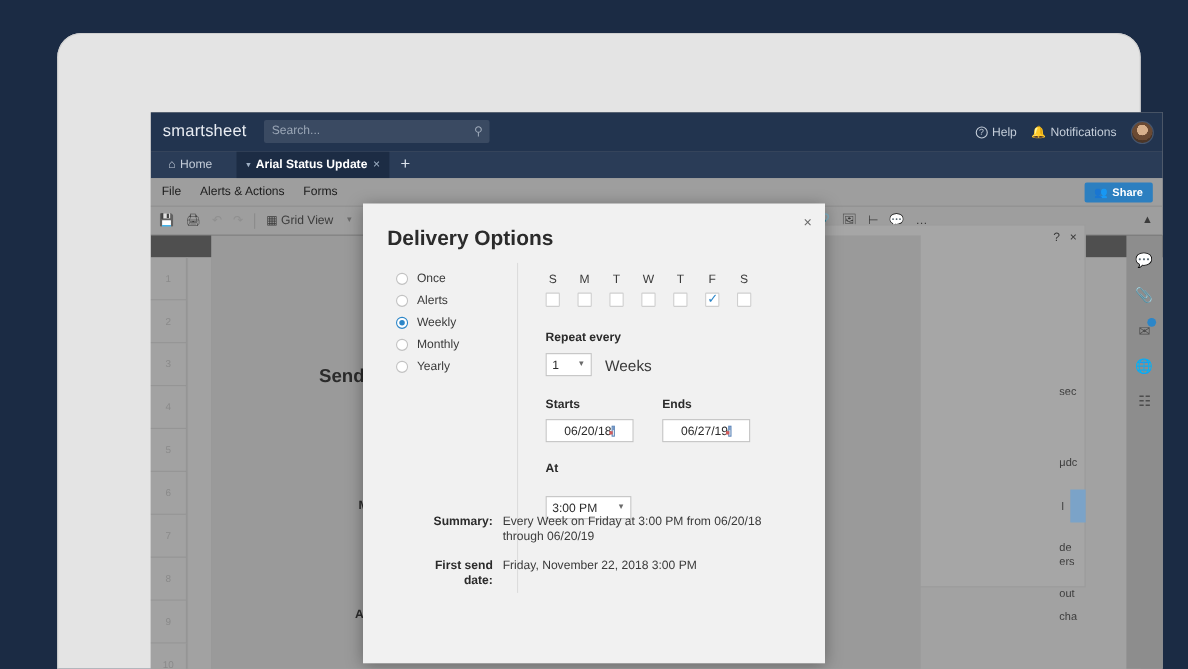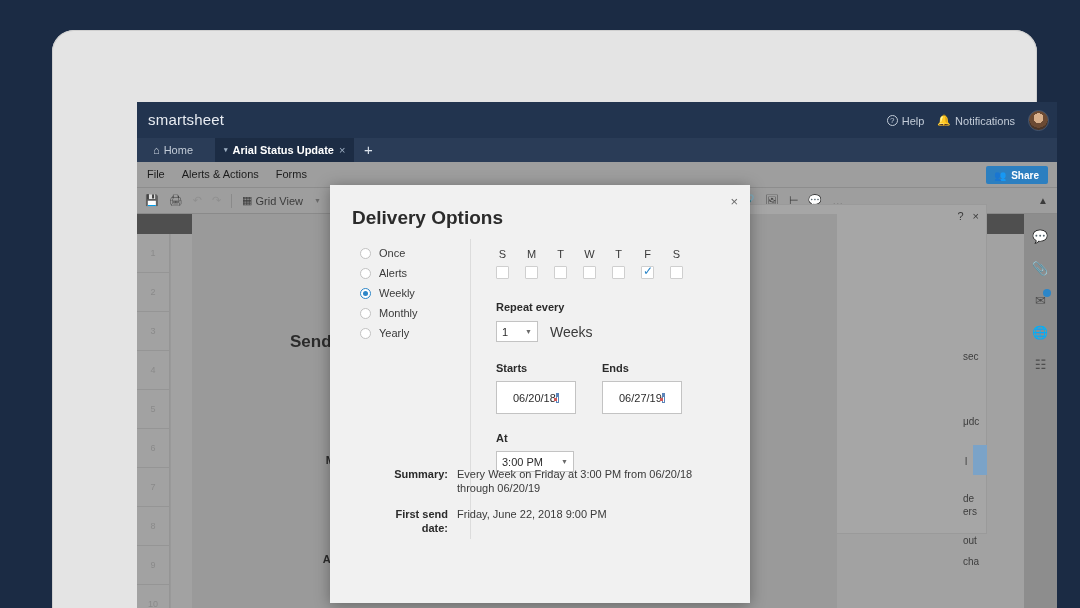--- a/index.html
+++ b/index.html
@@ -192,21 +192,21 @@
     font-size: 12px; color: #2c86c8;
   }
   .sel-box {
     display: inline-flex; align-items: center; justify-content: space-between;
     border: 1px solid #c3c3c3; background: #fff; height: 21px; padding: 0 5px;
     font-size: 11px; color: #2b2b2b;
   }
   .caret { font-size: 7px; color: #6a6a6a; margin-left: 8px; }
   .datefield {
     display: inline-flex; align-items: center; justify-content: center;
-    border: 1px solid #c3c3c3; background: #fff; width: 80px; height: 33px;
+    border: 1px solid #c3c3c3; background: #fff; width: 80px; height: 21px;
     padding: 0 16px; font-size: 11px; color: #2b2b2b;
   }
   .cal-ico {
     width: 11px; height: 10px; border: 1px solid #5b84b8; background: #fff;
     position: relative;
   }
   .cal-ico::before {
     content: ""; position: absolute; left: 0; top: 0; right: 0; height: 3px; background: #5b84b8;
   }
   .cal-ico::after {
@@ -228,20 +228,24 @@
 </style>
 </head>
 <body>
 
 <div id="root">
   <div class="bezel">
     <div class="screen">
 
       <div class="topbar">
         <div class="logo">smartsheet</div>
+        <div class="searchbox">
+          <div class="ph">Search...</div>
+          <div class="mag">⚲</div>
+        </div>
         <div class="topright">
           <div class="tr-item">
             <span class="circ-q">?</span>
             <span>Help</span>
           </div>
           <div class="tr-item">
             <span>🔔</span>
             <span>Notifications</span>
           </div>
           <div class="avatar"></div>
@@ -490,34 +494,34 @@
             <div class="sec-label">Ends</div>
             <div class="datefield" style="margin-top:7px">
               <span>06/27/19</span>
               <span class="cal-ico"></span>
             </div>
           </div>
         </div>
 
         <div style="margin-top:18px">
           <div class="sec-label">At</div>
-          <span class="sel-box" style="width:78px; margin-top:7px">
+          <span class="sel-box" style="width:78px; margin-top:19px">
             <span>3:00 PM</span>
             <span class="caret">▼</span>
           </span>
         </div>
 
       </div>
     </div>
 
     <div class="summary-wrap">
       <div class="sum-row">
         <span class="sum-label">Summary:</span>
         <span class="sum-val" style="width:262px">Every Week on Friday at 3:00 PM from 06/20/18 through 06/20/19</span>
       </div>
       <div class="sum-row">
         <span class="sum-label">First send date:</span>
-        <span class="sum-val">Friday, June 22, 2018 9:00 PM</span>
+        <span class="sum-val">Friday, November 22, 2018 3:00 PM</span>
       </div>
     </div>
 
   </div>
 </div>
 
 </body></html>

